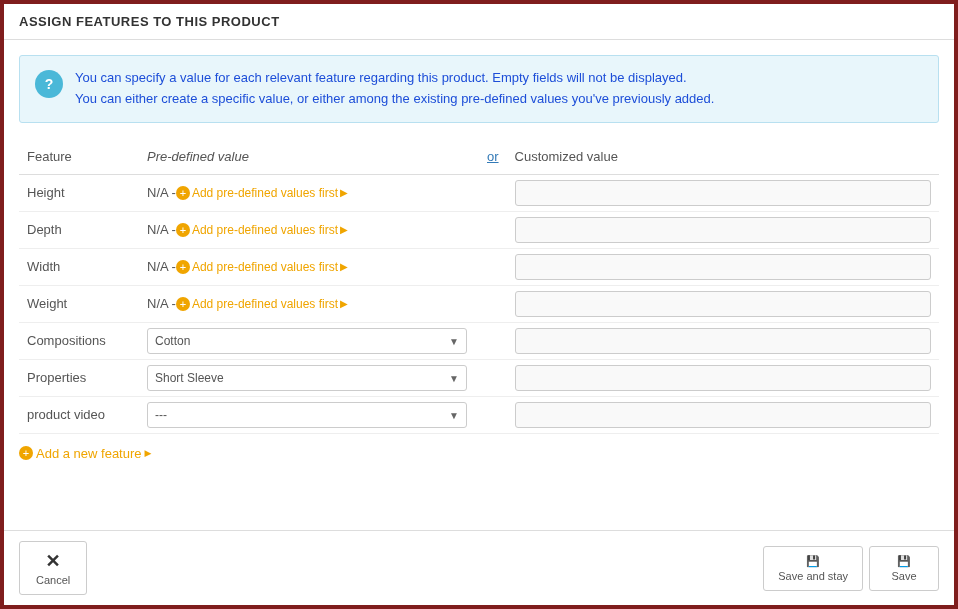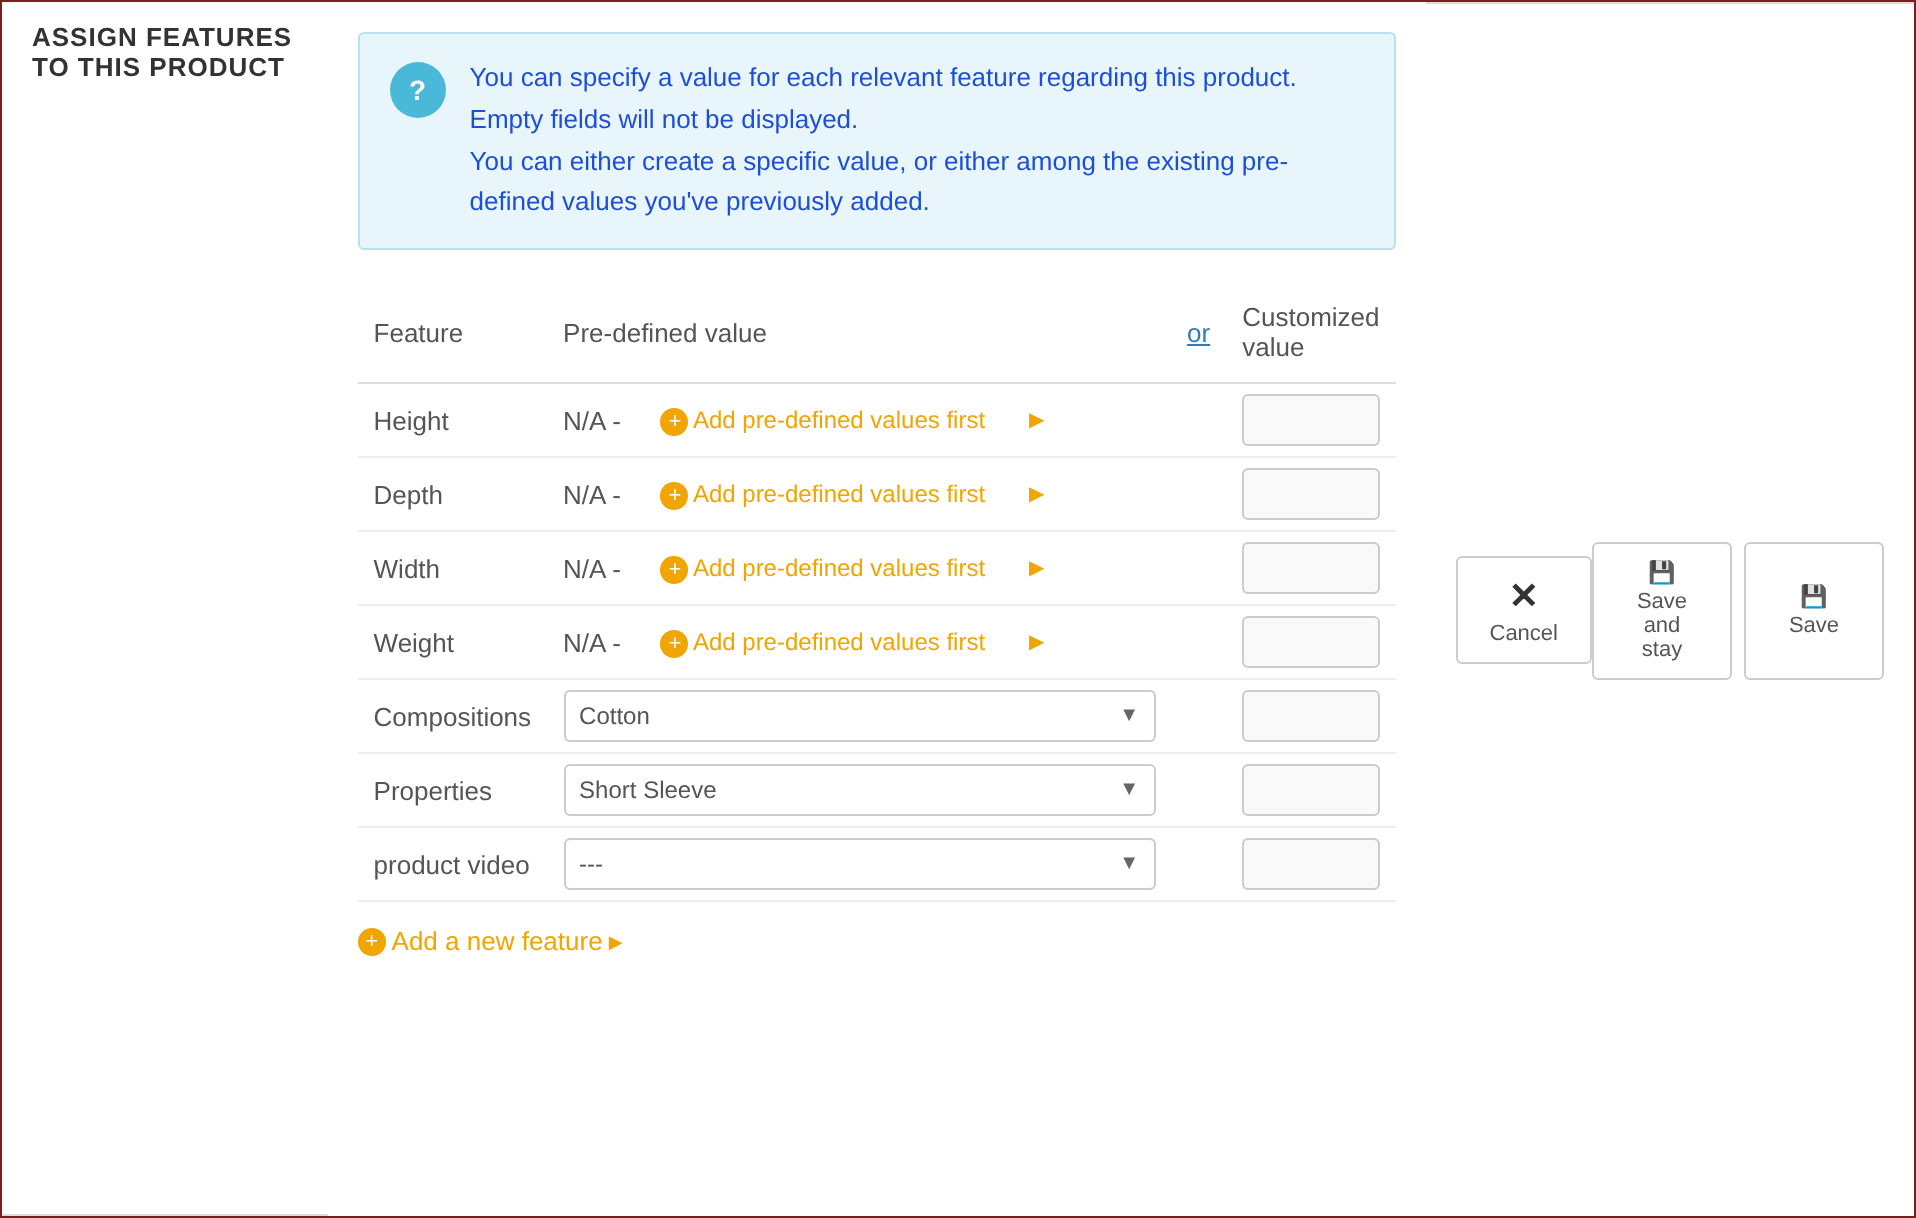--- a/index.html
+++ b/index.html
@@ -1,51 +1,51 @@
 <!DOCTYPE html>
 <html><head>
   <meta charset="utf-8">
   <style>
     * { box-sizing: border-box; margin: 0; padding: 0; font-family: Arial, sans-serif; font-size: 13px; }
     body { background: #f5f5f5; }
-    .page-container { width: 958px; min-height: 609px; background: #fff; border: 1px solid #7f1d1d; display: flex; flex-direction: row; }
+    .page-container { width: 958px; min-height: 609px; background: #fff; border: 4px solid #7f1d1d; display: flex; flex-direction: column; }
     .page-header { padding: 10px 15px; border-bottom: 1px solid #ddd; background: #fff; }
     .page-header h2 { font-size: 13px; font-weight: bold; color: #333; letter-spacing: 0.5px; text-transform: uppercase; }
     .content-area { flex: 1; padding: 15px; }
     .info-box { background: #e8f6fb; border: 1px solid #b8e0f0; border-radius: 3px; padding: 12px 15px; display: flex; align-items: flex-start; gap: 12px; margin-bottom: 20px; }
     .info-icon { width: 28px; height: 28px; background: #4ab8d8; border-radius: 50%; display: flex; align-items: center; justify-content: center; color: #fff; font-weight: bold; font-size: 14px; flex-shrink: 0; margin-top: 2px; }
     .info-text { color: #1d4ed8; font-size: 12px; line-height: 1.6; }
     .features-table { width: 100%; border-collapse: collapse; }
     .features-table th { text-align: left; color: #555; font-weight: normal; padding: 6px 8px 10px 8px; border-bottom: 1px solid #ddd; }
     .features-table th.or-col { text-decoration: underline; color: #337ab7; }
     .features-table td { padding: 5px 8px; vertical-align: middle; }
     .features-table tr td:first-child { color: #555; width: 120px; }
     .features-table tr { border-bottom: 1px solid #eee; }
     .add-predef { color: #f0a500; cursor: pointer; text-decoration: none; font-size: 12px; }
     .add-predef .plus-icon { display: inline-block; width: 14px; height: 14px; background: #f0a500; border-radius: 50%; color: #fff; text-align: center; line-height: 14px; font-size: 11px; margin-right: 2px; }
     .ext-link { color: #f0a500; font-size: 10px; margin-left: 2px; }
     .custom-input { width: 100%; border: 1px solid #ccc; border-radius: 3px; padding: 5px 7px; background: #f9f9f9; color: #555; font-size: 12px; outline: none; }
     select.custom-select { width: 100%; border: 1px solid #ccc; border-radius: 3px; padding: 5px 7px; background: #fff; color: #555; font-size: 12px; appearance: none; -webkit-appearance: none; cursor: pointer; }
-    .select-wrapper { position: relative; width: 296px; }
+    .select-wrapper { position: relative; width: 320px; }
     .select-wrapper::after { content: '▼'; position: absolute; right: 8px; top: 50%; transform: translateY(-50%); font-size: 10px; color: #666; pointer-events: none; }
     .add-feature-link { color: #f0a500; cursor: pointer; text-decoration: none; display: inline-flex; align-items: center; gap: 3px; margin-top: 12px; font-size: 12px; }
     .add-feature-link .plus-circle { width: 14px; height: 14px; background: #f0a500; border-radius: 50%; color: #fff; text-align: center; line-height: 14px; font-size: 11px; }
     .footer-bar { border-top: 1px solid #ddd; padding: 10px 15px; display: flex; align-items: center; justify-content: space-between; background: #fff; }
     .cancel-btn { display: flex; flex-direction: column; align-items: center; justify-content: center; border: 1px solid #ccc; background: #fff; padding: 8px 16px; cursor: pointer; border-radius: 3px; color: #555; gap: 2px; }
     .cancel-btn .x-icon { font-size: 18px; color: #333; font-weight: bold; }
     .cancel-btn span { font-size: 11px; }
     .right-btns { display: flex; gap: 6px; }
     .save-stay-btn, .save-btn { display: flex; flex-direction: column; align-items: center; justify-content: center; border: 1px solid #ccc; background: #fff; padding: 8px 14px; cursor: pointer; border-radius: 3px; color: #555; gap: 2px; min-width: 70px; }
     .save-stay-btn span, .save-btn span { font-size: 11px; }
     .floppy-icon { font-size: 18px; color: #555; }
-    .col-predef { width: 340px; }
+    .col-predef { width: 340px; font-style: italic; }
     .col-or { width: 10px; padding: 0 5px; }
     .col-custom { }
     .na-text { color: #555; display: inline; }
-    .predef-cell { display: flex; align-items: center; gap: 20px; }
+    .predef-cell { display: flex; align-items: center; gap: 0; }
   </style>
 </head>
 <body>
 
 <div class="page-container">
 
   <div class="page-header">
     <h2>ASSIGN FEATURES TO THIS PRODUCT</h2>
   </div>
 

